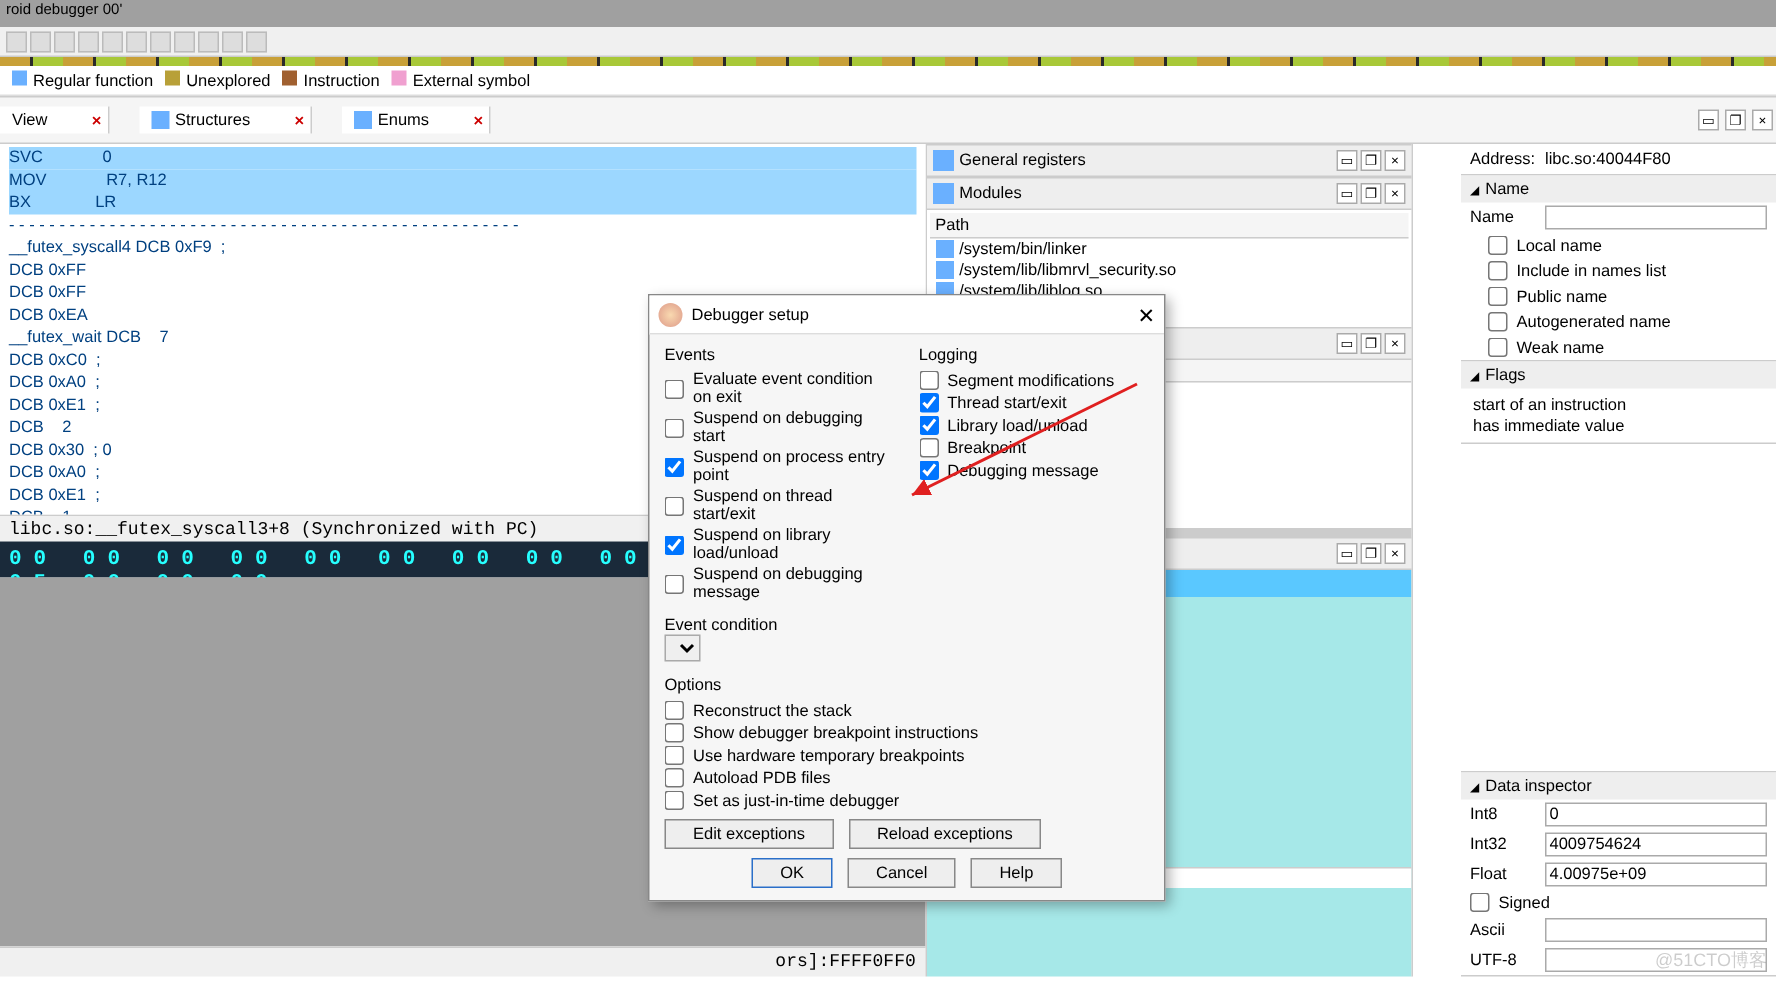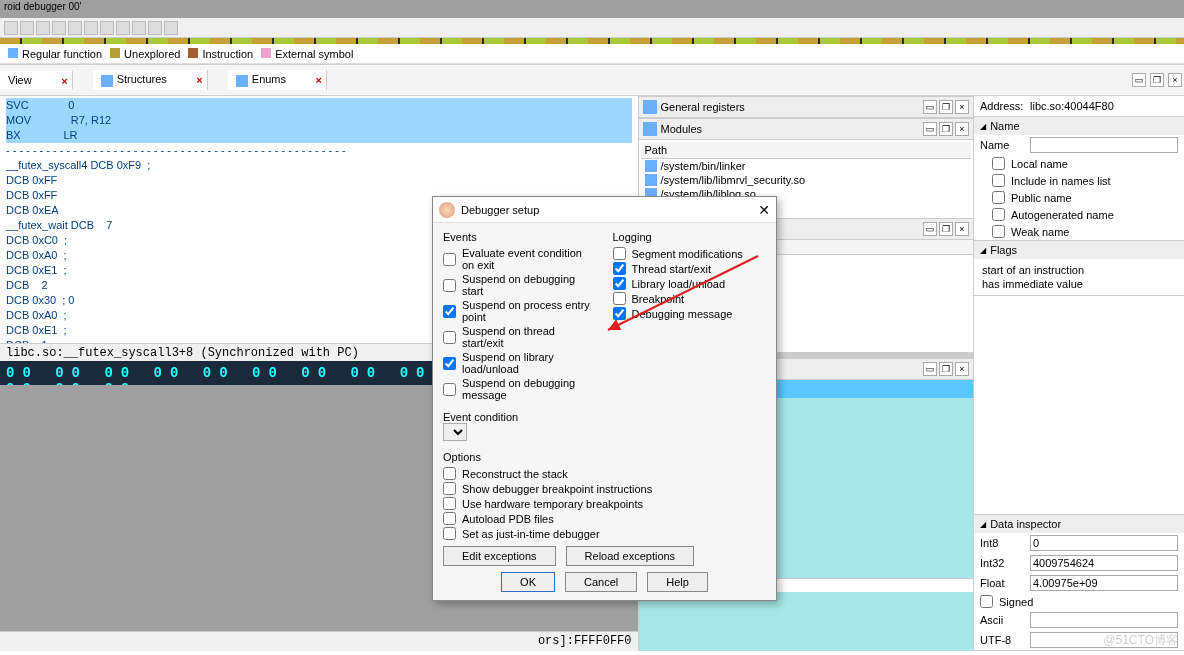--- a/index.html
+++ b/index.html
@@ -19,21 +19,21 @@
 .leftcol { width:688px; display:flex; flex-direction:column; }
 .dasm { flex:1; background:#fff; overflow:hidden; position:relative;}
 .dasm .hl { background:#9cd7ff; }
 .dasm pre { color:#004080; line-height:15px; padding:2px 6px;}
 .statusline { height:18px; background:#f0f0f0; border-top:1px solid #ccc; padding:2px 6px;}
 .hexbar { height:24px; background:#1a2a3a; color:#26ffff; padding:4px 6px; letter-spacing:8px; font-family:"Courier New",monospace; font-weight:bold; font-size:14px;}
 .gap { flex:1; background:#a0a0a0; }
 .footer { height:20px; background:#f0f0f0; border-top:1px solid #ccc; padding:2px 6px;text-align:right;}
 
 .midcol { width:362px; display:flex; flex-direction:column; border-left:1px solid #ccc;}
-.rightcol { flex:1; display:flex; flex-direction:column; border-left:1px solid #ccc;}
+.rightcol { flex:1; display:flex; flex-direction:column; border-left:1px solid #ccc;padding-left:32px;}
 
 .pane-hdr { height:22px; background:#eee; border-top:1px solid #ccc; border-bottom:1px solid #ccc; display:flex; align-items:center; padding:0 4px;}
 .pane-hdr .icon { width:14px; height:14px; background:#6ab0ff; margin-right:4px;}
 .pane-hdr .spacer { flex:1;}
 .pane-hdr .btn { width:14px; height:14px; border:1px solid #aaa; margin-left:2px; display:flex; align-items:center; justify-content:center; font-size:9px; background:#fff;}
 .pane-body { background:#fff; overflow:hidden; font-size:11px;}
 .regline { padding:1px 4px; font-family:"Courier New",monospace; color:#004080;}
 .regflags { position:absolute; right:0; top:0; background:#fff; border-left:1px solid #ccc; padding:2px; font-size:10px;}
 
 .modlist { padding:2px;}

